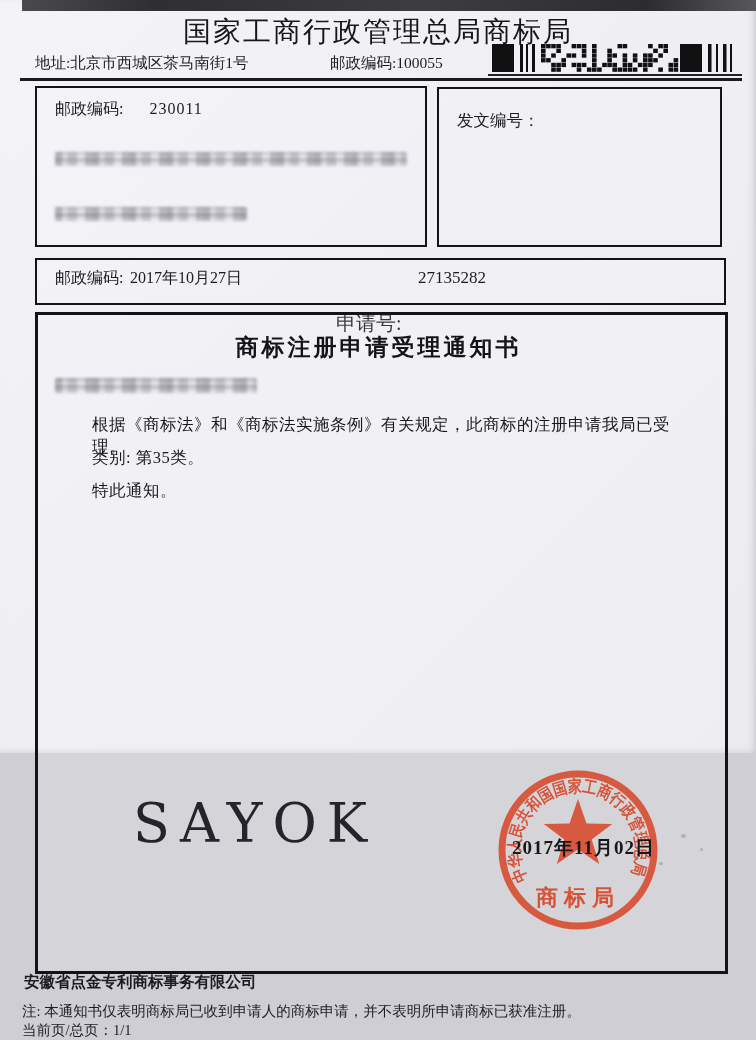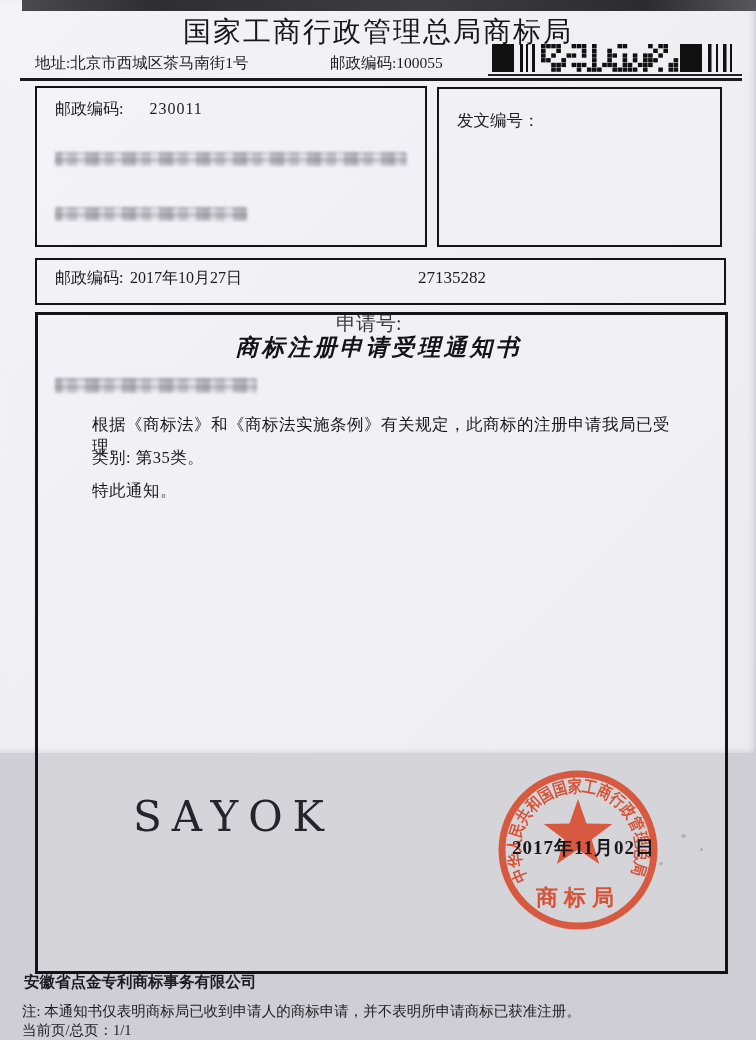--- a/index.html
+++ b/index.html
@@ -59,30 +59,30 @@
   .issue-value{left:437px;top:162px;width:281px;text-align:center;font-size:17px;letter-spacing:.5px;}
 
   .app-date-label{left:55px;top:268px;font-size:16px;}
   .app-date-value{left:130px;top:268px;font-size:16px;}
   .app-no-label{left:336px;top:268px;font-size:20px;margin-top:42px;}
   .app-no-value{left:418px;top:268px;font-size:17px;text-align:right;}
 
   
   .notice-title{
     left:35px;top:332px;width:687px;text-align:center;
-    font-size:23px;font-weight:600;letter-spacing:3px;color:#141418;font-style:italic;
+    font-size:23px;font-weight:600;letter-spacing:3px;color:#141418;
   }
   .body-line{font-size:16.5px;letter-spacing:.5px;color:#1a1a1e;}
   .line1{left:92px;top:414px;width:600px;}
   .line2{left:92px;top:447px;}
   .line3{left:92px;top:480px;}
 
   .trademark{
     left:133px;top:792px;
-    font-size:42px;letter-spacing:10px;color:#24242a;
+    font-size:54px;letter-spacing:10px;color:#24242a;
     font-family:"DejaVu Serif","Liberation Serif",serif;
   }
 
   
   .seal-svg{left:476px;top:748px;width:204px;height:204px;opacity:.93;}
   .seal-date{
     left:512px;top:835px;font-size:19px;font-weight:600;color:#17171a;
     letter-spacing:1px;
   }
 

